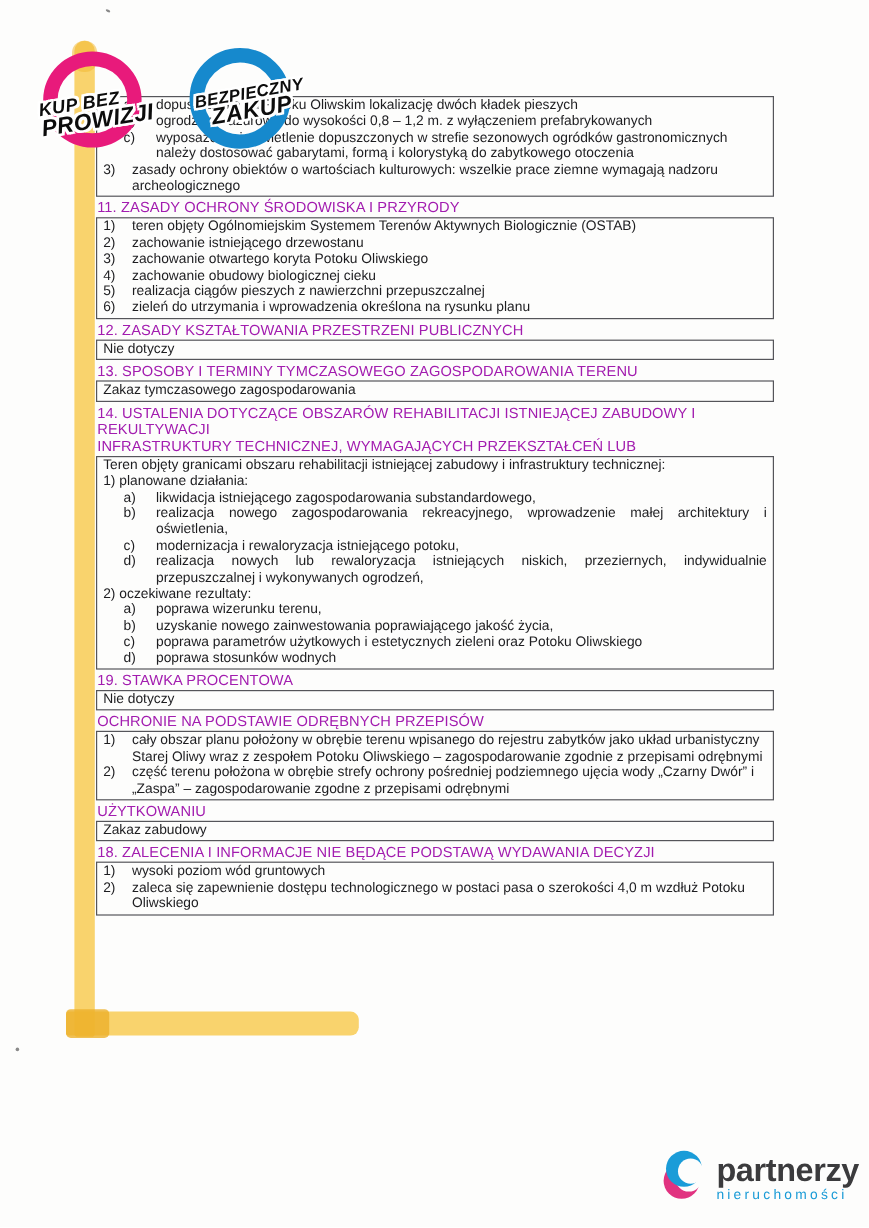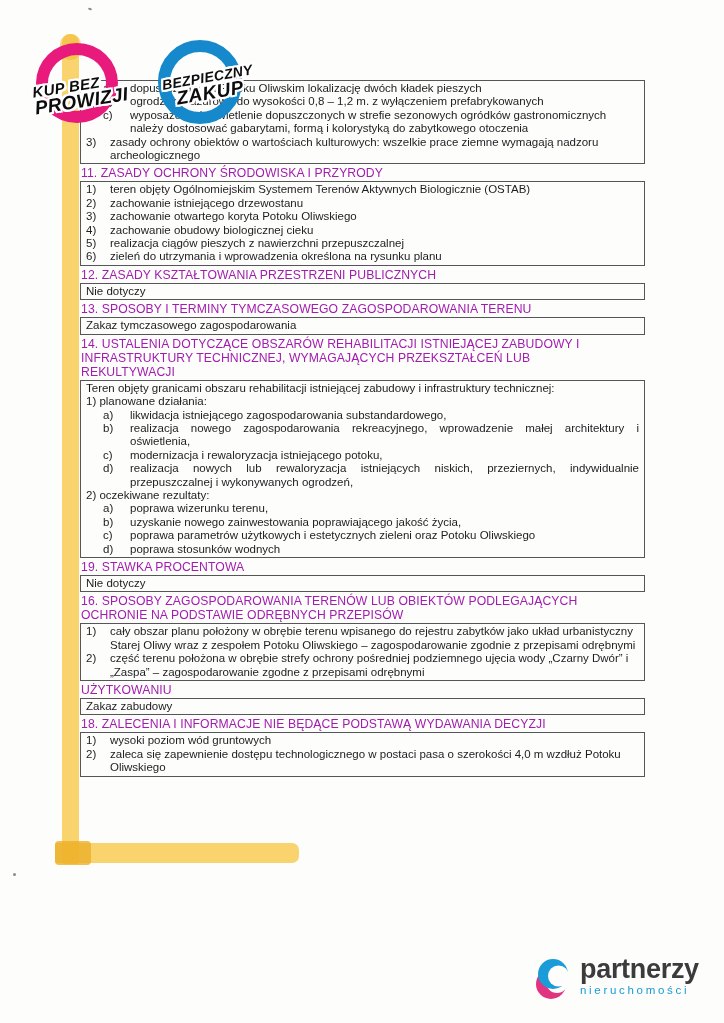--- a/index.html
+++ b/index.html
@@ -31,21 +31,21 @@
   .badge-text{position:absolute;font-weight:900;font-style:italic;color:#0c0c0c;
       text-shadow:-2px -2px 0 #fff,2px -2px 0 #fff,-2px 2px 0 #fff,2px 2px 0 #fff,
                   0 -2px 0 #fff,0 2px 0 #fff,-2px 0 0 #fff,2px 0 0 #fff;}
   .pink-text{left:33px;top:72px;width:150px;transform:rotate(-9deg);}
   .pink-text .bt1{font-size:15px;letter-spacing:.4px;}
   .pink-text .bt2{font-size:19px;margin-top:-3px;letter-spacing:.3px;}
   .blue-text{left:146px;top:69px;width:126px;text-align:center;transform:rotate(-10deg);}
   .blue-text .bt1{font-size:14px;letter-spacing:.3px;}
   .blue-text .bt2{font-size:19px;margin-top:-3px;letter-spacing:.5px;}
   
-  .logo{position:absolute;left:533px;top:956px;display:flex;align-items:flex-start;gap:5px;}
+  .logo{position:absolute;left:550px;top:956px;display:flex;align-items:flex-end;gap:5px;}
   .logo-text{display:flex;flex-direction:column;}
   .logo-name{font-size:27px;font-weight:bold;color:#3b3b3d;line-height:27px;letter-spacing:-.3px;}
   .logo-sub{font-size:11.5px;color:#189ad6;letter-spacing:2.7px;margin-top:1px;}
   
   .speck{position:absolute;background:#8a8a8a;border-radius:50%;}
   .speck1{left:13px;top:873px;width:3px;height:3px;}
   .speck2{left:88px;top:8px;width:4px;height:2px;transform:rotate(25deg);}
 </style>
 </head>
 <body>
@@ -110,22 +110,22 @@
         <div class="it0">Nie dotyczy</div>
       </div>
       <div class="heading">
         <div>13. SPOSOBY I TERMINY TYMCZASOWEGO ZAGOSPODAROWANIA TERENU</div>
       </div>
       <div class="box">
         <div class="it0">Zakaz tymczasowego zagospodarowania</div>
       </div>
       <div class="heading">
         <div>14. USTALENIA DOTYCZĄCE OBSZARÓW REHABILITACJI ISTNIEJĄCEJ ZABUDOWY I</div>
+        <div>REKULTYWACJI</div>
         <div>INFRASTRUKTURY TECHNICZNEJ, WYMAGAJĄCYCH PRZEKSZTAŁCEŃ LUB</div>
-        <div>REKULTYWACJI</div>
       </div>
       <div class="box">
         <div class="it0">Teren objęty granicami obszaru rehabilitacji istniejącej zabudowy i infrastruktury technicznej:</div>
         <div class="it0">1) planowane działania:</div>
         <div class="it lvl2">
           <span class="m">a)</span>
           <span class="t">likwidacja istniejącego zagospodarowania substandardowego,</span>
         </div>
         <div class="it lvl2 justify">
           <span class="m">b)</span>
@@ -157,21 +157,20 @@
           <span class="t">poprawa stosunków wodnych</span>
         </div>
       </div>
       <div class="heading">
         <div>19. STAWKA PROCENTOWA</div>
       </div>
       <div class="box">
         <div class="it0">Nie dotyczy</div>
       </div>
       <div class="heading">
-        <div>16. SPOSOBY ZAGOSPODAROWANIA TERENÓW LUB OBIEKTÓW PODLEGAJĄCYCH</div>
         <div>OCHRONIE NA PODSTAWIE ODRĘBNYCH PRZEPISÓW</div>
       </div>
       <div class="box">
         <div class="it lvl1">
           <span class="m">1)</span>
           <span class="t">cały obszar planu położony w obrębie terenu wpisanego do rejestru zabytków jako układ urbanistyczny Starej Oliwy wraz z zespołem Potoku Oliwskiego – zagospodarowanie zgodnie z przepisami odrębnymi</span>
         </div>
         <div class="it lvl1">
           <span class="m">2)</span>
           <span class="t">część terenu położona w obrębie strefy ochrony pośredniej podziemnego ujęcia wody „Czarny Dwór” i  „Zaspa” – zagospodarowanie zgodne z przepisami odrębnymi</span>

